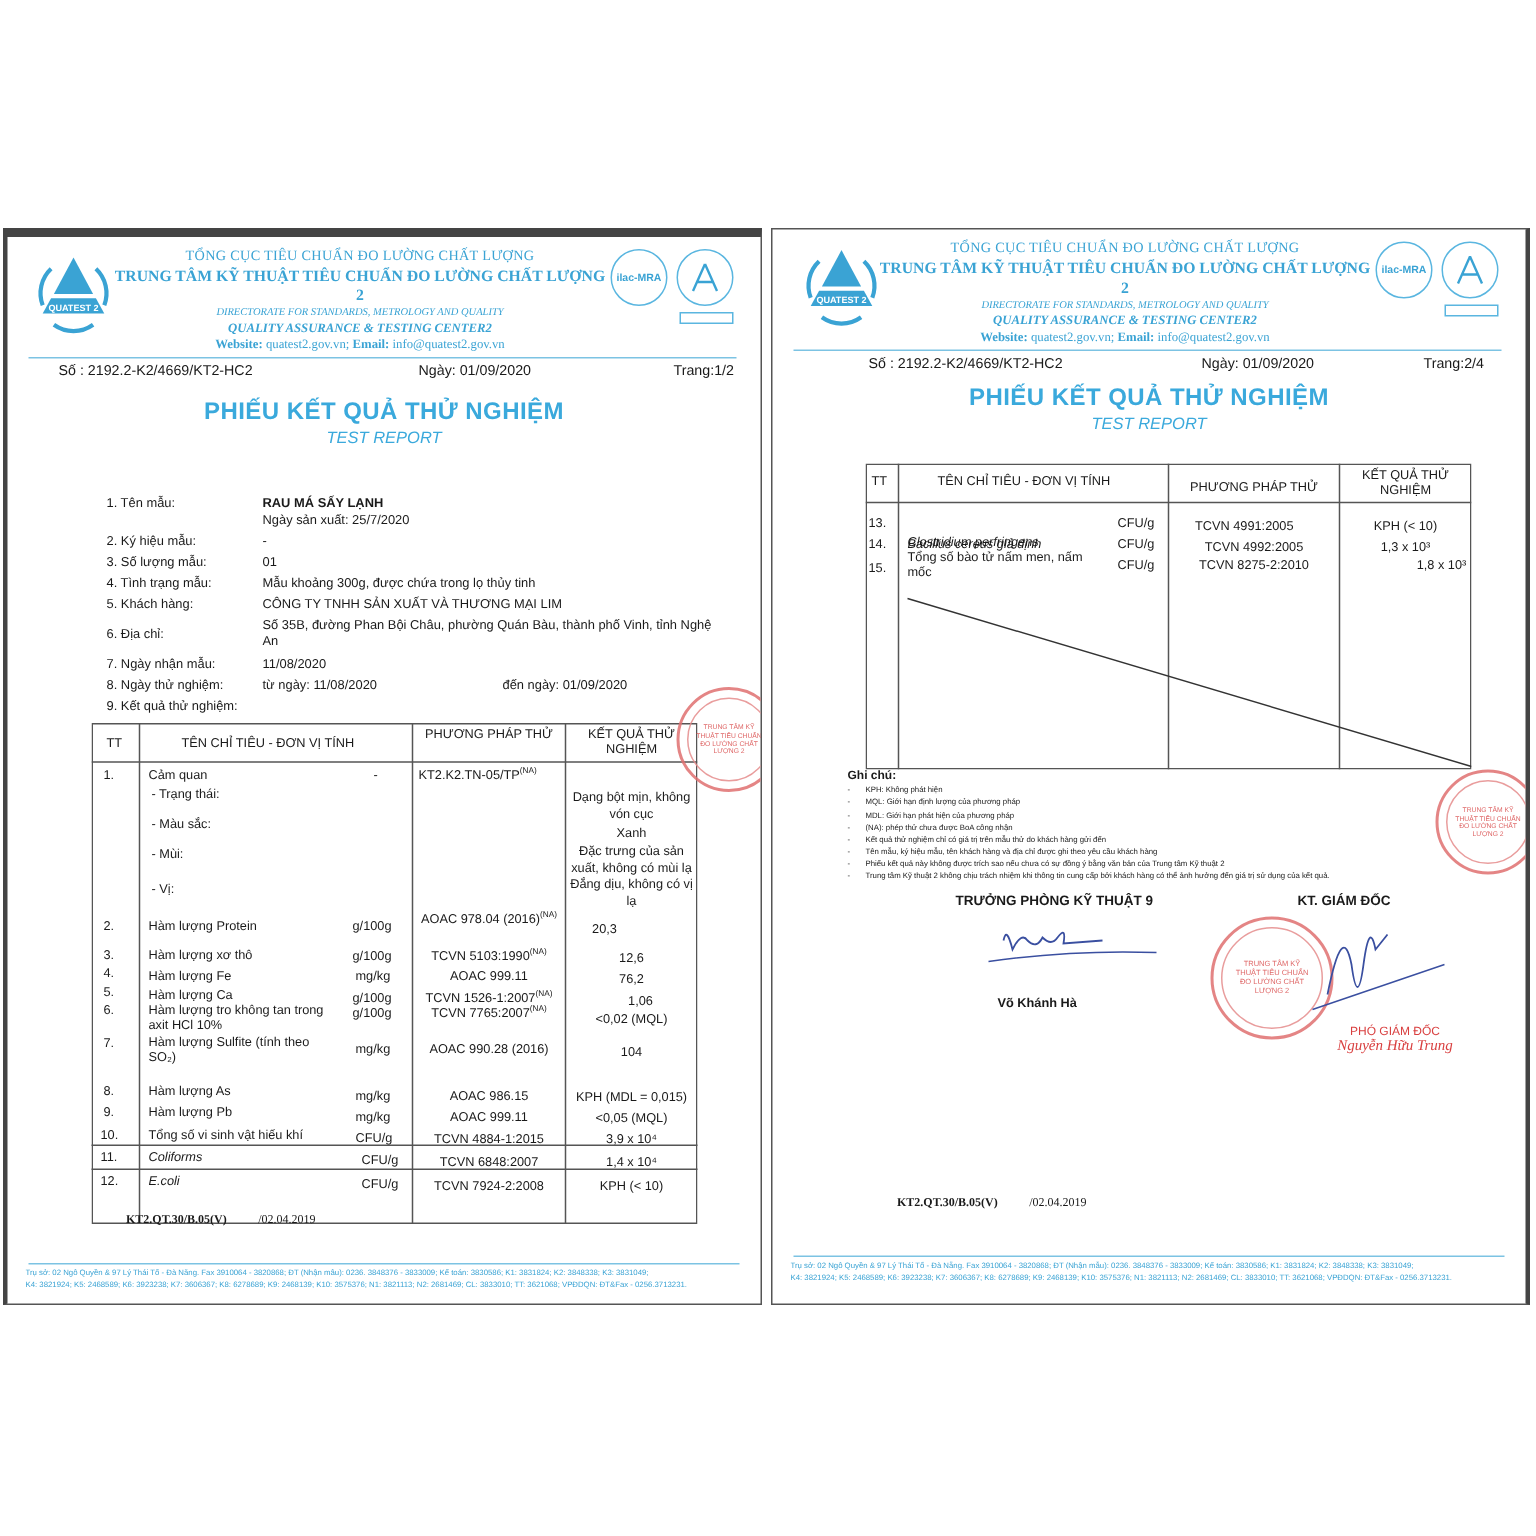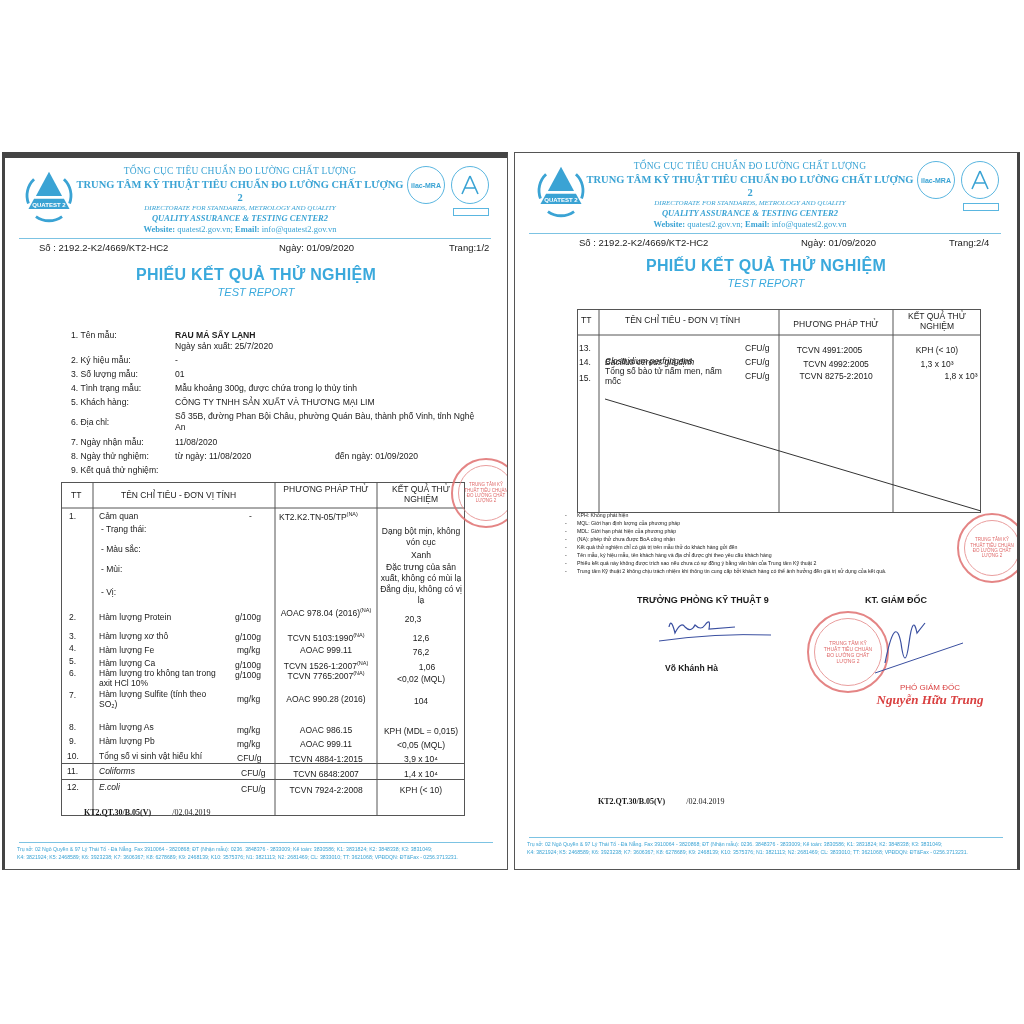--- a/index.html
+++ b/index.html
@@ -161,21 +161,21 @@
     <div class="cell-line c" style="left:318px;top:44px;width:84px;white-space:normal;line-height:1.25">Dạng bột mịn, không vón cục</div>
     <div class="cell-line c" style="left:318px;top:68px;width:84px">Xanh</div>
     <div class="cell-line c" style="left:316px;top:80px;width:88px;white-space:normal;line-height:1.25">Đặc trưng của sản xuất, không có mùi lạ</div>
     <div class="cell-line c" style="left:318px;top:102px;width:84px;white-space:normal;line-height:1.25">Đắng dịu, không có vị lạ</div>
 
     <div>
       <div class="cell-line" style="left:8px;top:130px">2.</div>
       <div class="cell-line" style="left:38px;top:130px">Hàm lượng Protein</div>
       <div class="cell-line" style="left:174px;top:130px">g/100g</div>
       <div class="cell-line c" style="left:216px;top:125px;width:98px;white-space:normal;line-height:1.2"><span>AOAC 978.04 (2016)</span><sup>(NA)</sup></div>
-      <div class="cell-line c" style="left:318px;top:132px;width:68px">20,3</div>
+      <div class="cell-line c" style="left:308px;top:132px;width:68px">20,3</div>
     </div>
 
     <div>
       <div class="cell-line" style="left:8px;top:149px">3.</div>
       <div class="cell-line" style="left:38px;top:149px">Hàm lượng xơ thô</div>
       <div class="cell-line" style="left:174px;top:150px">g/100g</div>
       <div class="cell-line c" style="left:216px;top:150px;width:98px"><span>TCVN 5103:1990</span><sup>(NA)</sup></div>
       <div class="cell-line c" style="left:318px;top:151px;width:84px">12,6</div>
     </div>
 
@@ -341,20 +341,21 @@
     <div>
       <div class="cell-line" style="left:2px;top:64px">15.</div>
       <div class="cell-line" style="left:28px;top:58px;width:120px;white-space:normal;line-height:1.15">Tổng số bào tử nấm men, nấm mốc</div>
       <div class="cell-line" style="left:168px;top:62px">CFU/g</div>
       <div class="cell-line c" style="left:204px;top:62px;width:110px">TCVN 8275-2:2010</div>
       <div class="cell-line c" style="left:336px;top:62px;width:96px">1,8 x 10³</div>
     </div>
   </div>
 
   <div class="notes">
+    <div class="h">Ghi chú:</div>
     <div class="n">KPH: Không phát hiện</div>
     <div class="n">MQL: Giới hạn định lượng của phương pháp</div>
     <div class="n">MDL: Giới hạn phát hiện của phương pháp</div>
     <div class="n">(NA): phép thử chưa được BoA công nhận</div>
     <div class="n">Kết quả thử nghiệm chỉ có giá trị trên mẫu thử do khách hàng gửi đến</div>
     <div class="n">Tên mẫu, ký hiệu mẫu, tên khách hàng và địa chỉ được ghi theo yêu cầu khách hàng</div>
     <div class="n">Phiếu kết quả này không được trích sao nếu chưa có sự đồng ý bằng văn bản của Trung tâm Kỹ thuật 2</div>
     <div class="n">Trung tâm Kỹ thuật 2 không chịu trách nhiệm khi thông tin cung cấp bởi khách hàng có thể ảnh hưởng đến giá trị sử dụng của kết quả.</div>
   </div>
 
@@ -368,21 +369,21 @@
   <div class="sig-title" style="left:350px;top:442px">KT. GIÁM ĐỐC</div>
   <div class="stamp" style="left:292px;top:458px;width:82px;height:82px">
     <div class="inner" style="font-size:5px;padding:6px;">TRUNG TÂM KỸ THUẬT TIÊU CHUẨN ĐO LƯỜNG CHẤT LƯỢNG 2</div>
   </div>
   <svg style="position:absolute;left:340px;top:450px" width="110" height="80">
     <path d="M30 60 Q40 10 46 40 Q50 70 54 40 Q58 10 62 30 L70 20" stroke="#3a4fa0" stroke-width="1.2" fill="none"></path>
     <path d="M20 70 L108 40" stroke="#3a4fa0" stroke-width="1" fill="none"></path>
   </svg>
   <div class="deputy" style="left:360px;top:530px;width:110px">
     <div style="font-size:8px">PHÓ GIÁM ĐỐC</div>
-    <div style="font-size:13px;font-style:italic;font-weight:bold;font-family:'Liberation Serif',serif">Nguyễn Hữu Trung</div>
+    <div style="font-size:10px;font-style:italic;font-weight:normal;font-family:'Liberation Serif',serif">Nguyễn Hữu Trung</div>
   </div>
 
   <div class="stamp" style="left:442px;top:360px;width:70px;height:70px">
     <div class="inner" style="font-size:4.5px;padding:4px;">TRUNG TÂM KỸ THUẬT TIÊU CHUẨN ĐO LƯỜNG CHẤT LƯỢNG 2</div>
   </div>
 
   <div class="foot-code" style="left:62px;top:644px"><span style="font-weight:bold">KT2.QT.30/B.05(V)</span><span>/02.04.2019</span></div>
 
   <div class="foot-rule"></div>
   <div class="foot-addr">

